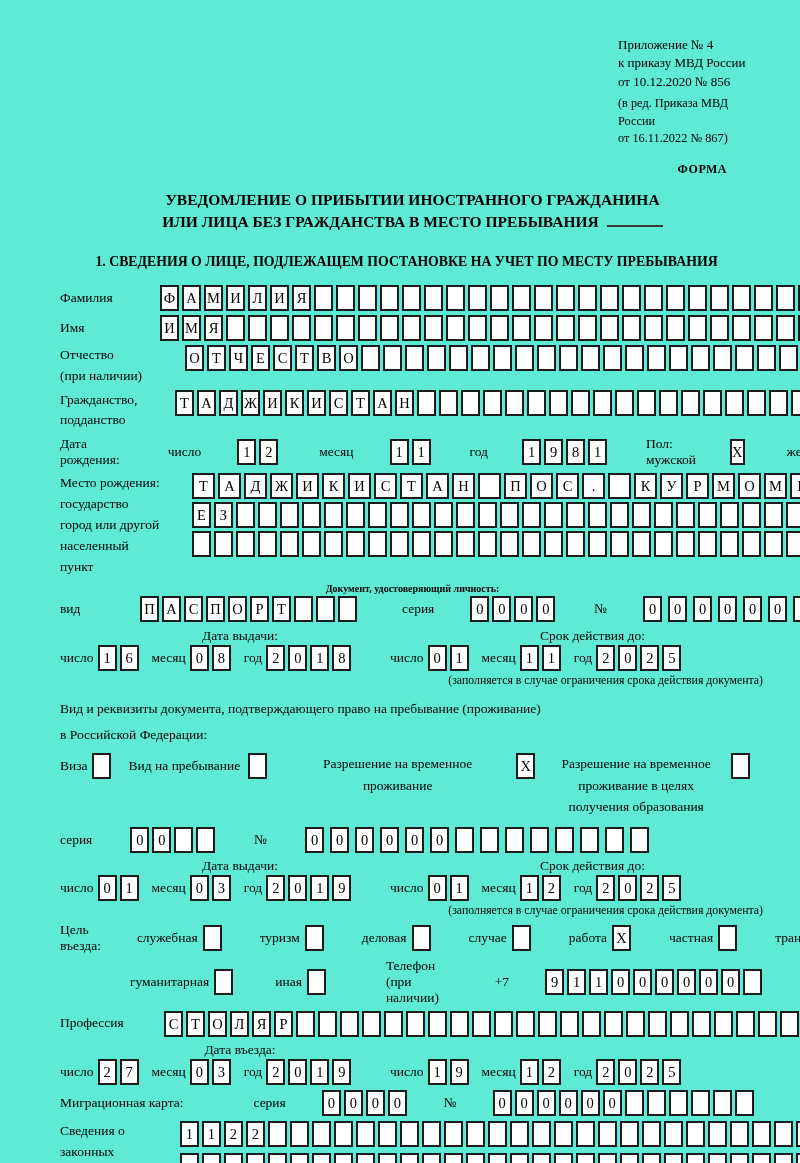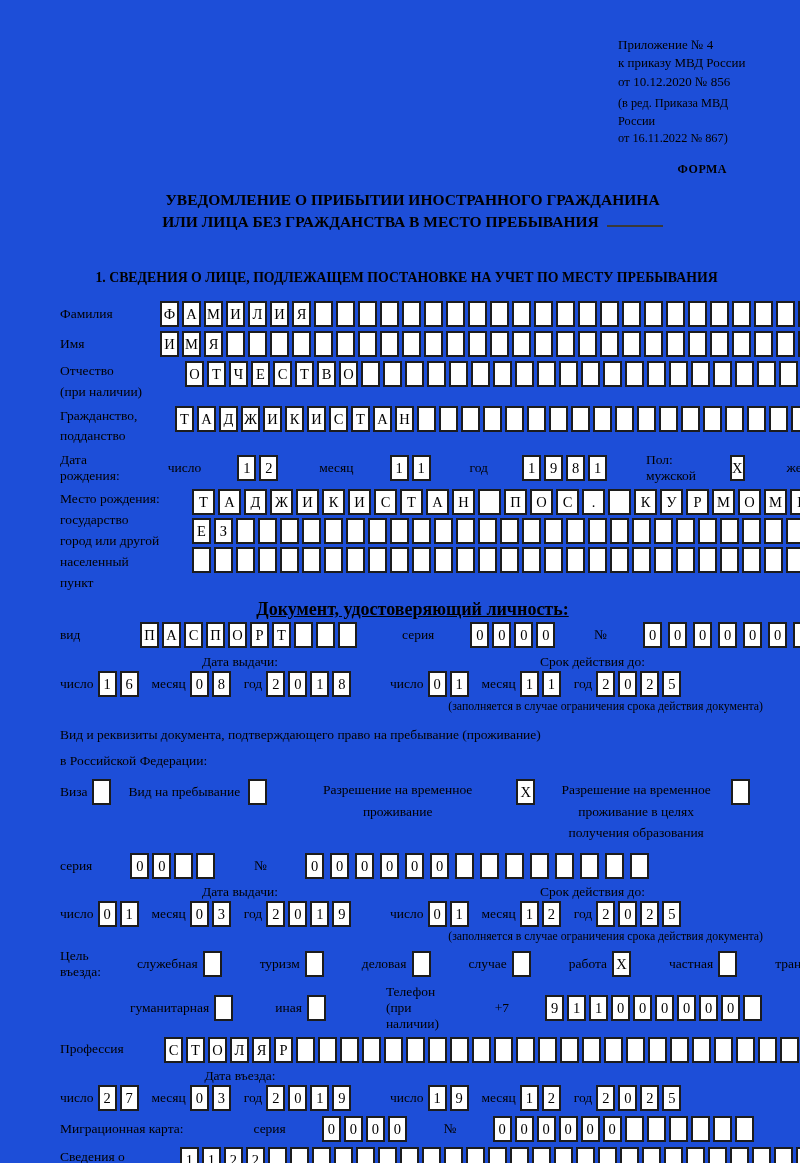--- a/index.html
+++ b/index.html
@@ -1,28 +1,28 @@
 <!DOCTYPE html>
 <html><head>
 <meta charset="utf-8">
 <style>
   html,body { margin:0; padding:0; background:#ffffff; }
   .page {
     width:800px; height:1163px; box-sizing:border-box; overflow:hidden;
-    background:#1d4ed8; color:#000;
+    background:#5eead4; color:#000;
     font-family:"Liberation Serif", "DejaVu Serif", serif;
     font-size:13.5px; position:relative;
     padding:36px 35px 0 60px;
   }
   .hdr { margin-left:558px; line-height:1.42; font-size:13px; }
   .hdr-edition { margin-left:558px; line-height:1.42; font-size:12.3px; margin-top:4px; }
   .forma { text-align:right; padding-right:38px; font-weight:700; font-size:12px; margin-top:14px; letter-spacing:0.5px; }
   .title { text-align:center; font-weight:700; font-size:15.5px; line-height:1.45; margin-top:12px; }
   .title-blank { display:inline-block; width:56px; border-bottom:2px solid #3a3a3a; height:14px; margin-left:8px; }
-  .sec1 { text-align:center; font-weight:700; font-size:13.8px; margin-top:36px; white-space:nowrap; margin-left:-12px; }
+  .sec1 { text-align:center; font-weight:700; font-size:13.8px; margin-top:20px; white-space:nowrap; margin-left:-12px; }
 
   .frow { display:flex; align-items:center; margin-top:3px; min-height:27px;gap:30px; }
   .frow.tall { align-items:flex-start; }
   .flabel { flex:0 0 70px; line-height:1.55; }
   .flabel.w95 { flex-basis:95px; }
   .flabel.w85 { flex-basis:85px; }
   .flabel.w50 { flex-basis:50px; }
   .flabel.w102 { flex-basis:102px; }
   .flabel.w74 { flex-basis:74px; }
   .flabel.w88 { flex-basis:88px; }
@@ -38,21 +38,21 @@
   .sp6 .cell { margin-right:6px; }
   .cb { margin-right:0; }
 
   .inl { display:inline-flex; align-items:center; }
   .gap4 { margin-left:4px; } .gap6 { margin-left:6px; } .gap8 { margin-left:8px; }
   .gap12 { margin-left:12px; } .gap18 { margin-left:18px; } .gap25 { margin-left:25px; }
   .gap30 { margin-left:30px; } .gap40 { margin-left:40px; }
 
   .bp-rows > div { margin-bottom:3px; white-space:nowrap; }
 
-  .center-head { text-align:center; font-weight:700; font-size:18px; margin-top:5px;text-decoration:underline; }
+  .center-head { text-align:center; font-weight:700; font-size:10px; margin-top:5px; }
   .dhead { display:flex; margin-top:5px; }
   .dh-l { flex:0 0 360px; text-align:center; }
   .dh-r { flex:1; text-align:center; }
   .drow { display:flex; margin-top:1px; align-items:center; }
   .dg { display:flex; align-items:center; }
   .dg-l { flex:0 0 330px; }
   .dg .t { margin-right:4px; }
   .dg .t2 { margin:0 4px 0 10px; }
   .note-r { text-align:right; font-size:11.8px; margin-top:2px; padding-right:2px; }
   .intro { margin-top:8px; line-height:1.9; }

